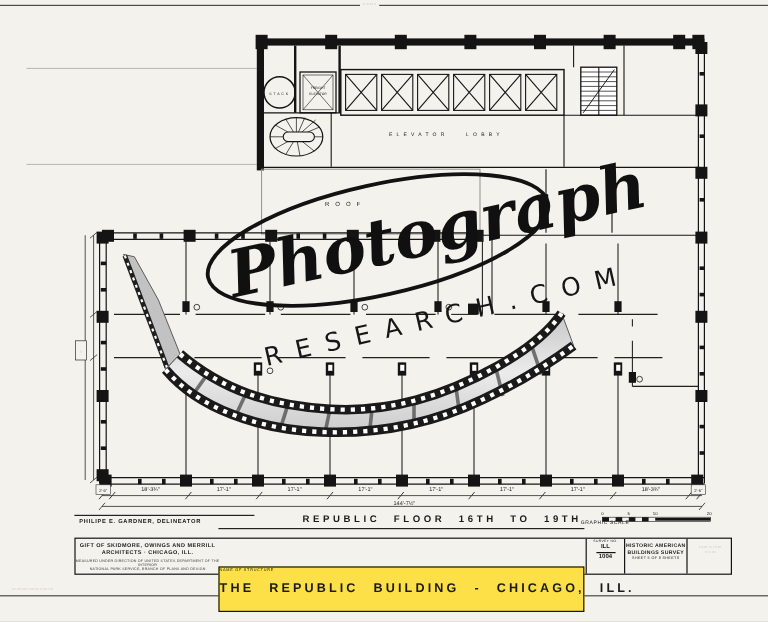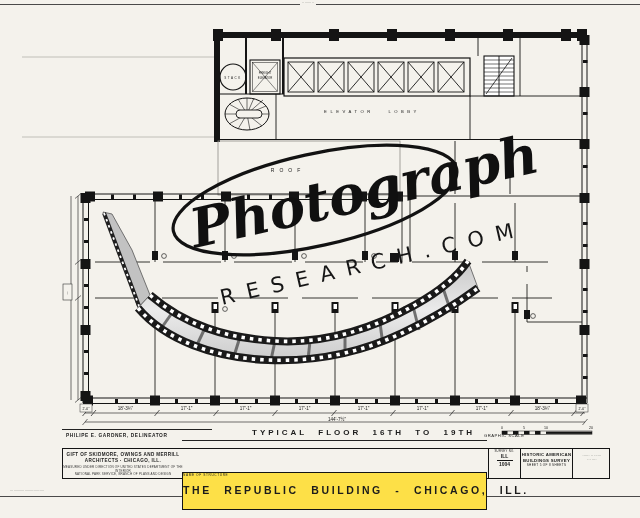--- a/index.html
+++ b/index.html
@@ -421,21 +421,21 @@
 
     <g>
       <ellipse cx="315" cy="200" rx="145" ry="46" fill="none" stroke="#121212" stroke-width="3.2" transform="rotate(-12.5 315 200)"></ellipse>
       <text x="195" y="248" font-size="54" transform="rotate(-12.5 195 248)" style="font-family:'DejaVu Serif',serif;font-style:italic;font-weight:bold;fill:#101010">Photograph</text>
       <text x="222" y="305" font-size="21" transform="rotate(-13 222 305)" style="font-family:'DejaVu Sans',sans-serif;letter-spacing:12px;fill:#161616">RESEARCH.COM</text>
     </g>
   </svg>
 
   <div class="delin-line"></div>
   <div class="delineator">PHILIPE E. GARDNER, DELINEATOR</div>
-  <div class="typical">TYPICAL FLOOR 16TH TO 19TH</div>
+  <div class="typical">REPUBLIC FLOOR 16TH TO 19TH</div>
   <div class="typical-underline"></div>
 
   <div class="tb-strip">
 
     <div class="tb-cell first" style="left:0;width:120px;padding-top:3px;">
       <div class="small">GIFT OF SKIDMORE, OWINGS AND MERRILL</div>
       <div class="small">ARCHITECTS  ·  CHICAGO, ILL.</div>
       <div class="micro" style="margin-top:2px">MEASURED UNDER DIRECTION OF UNITED STATES DEPARTMENT OF THE INTERIOR</div>
       <div class="micro">NATIONAL PARK SERVICE, BRANCH OF PLANS AND DESIGN</div>
     </div>

